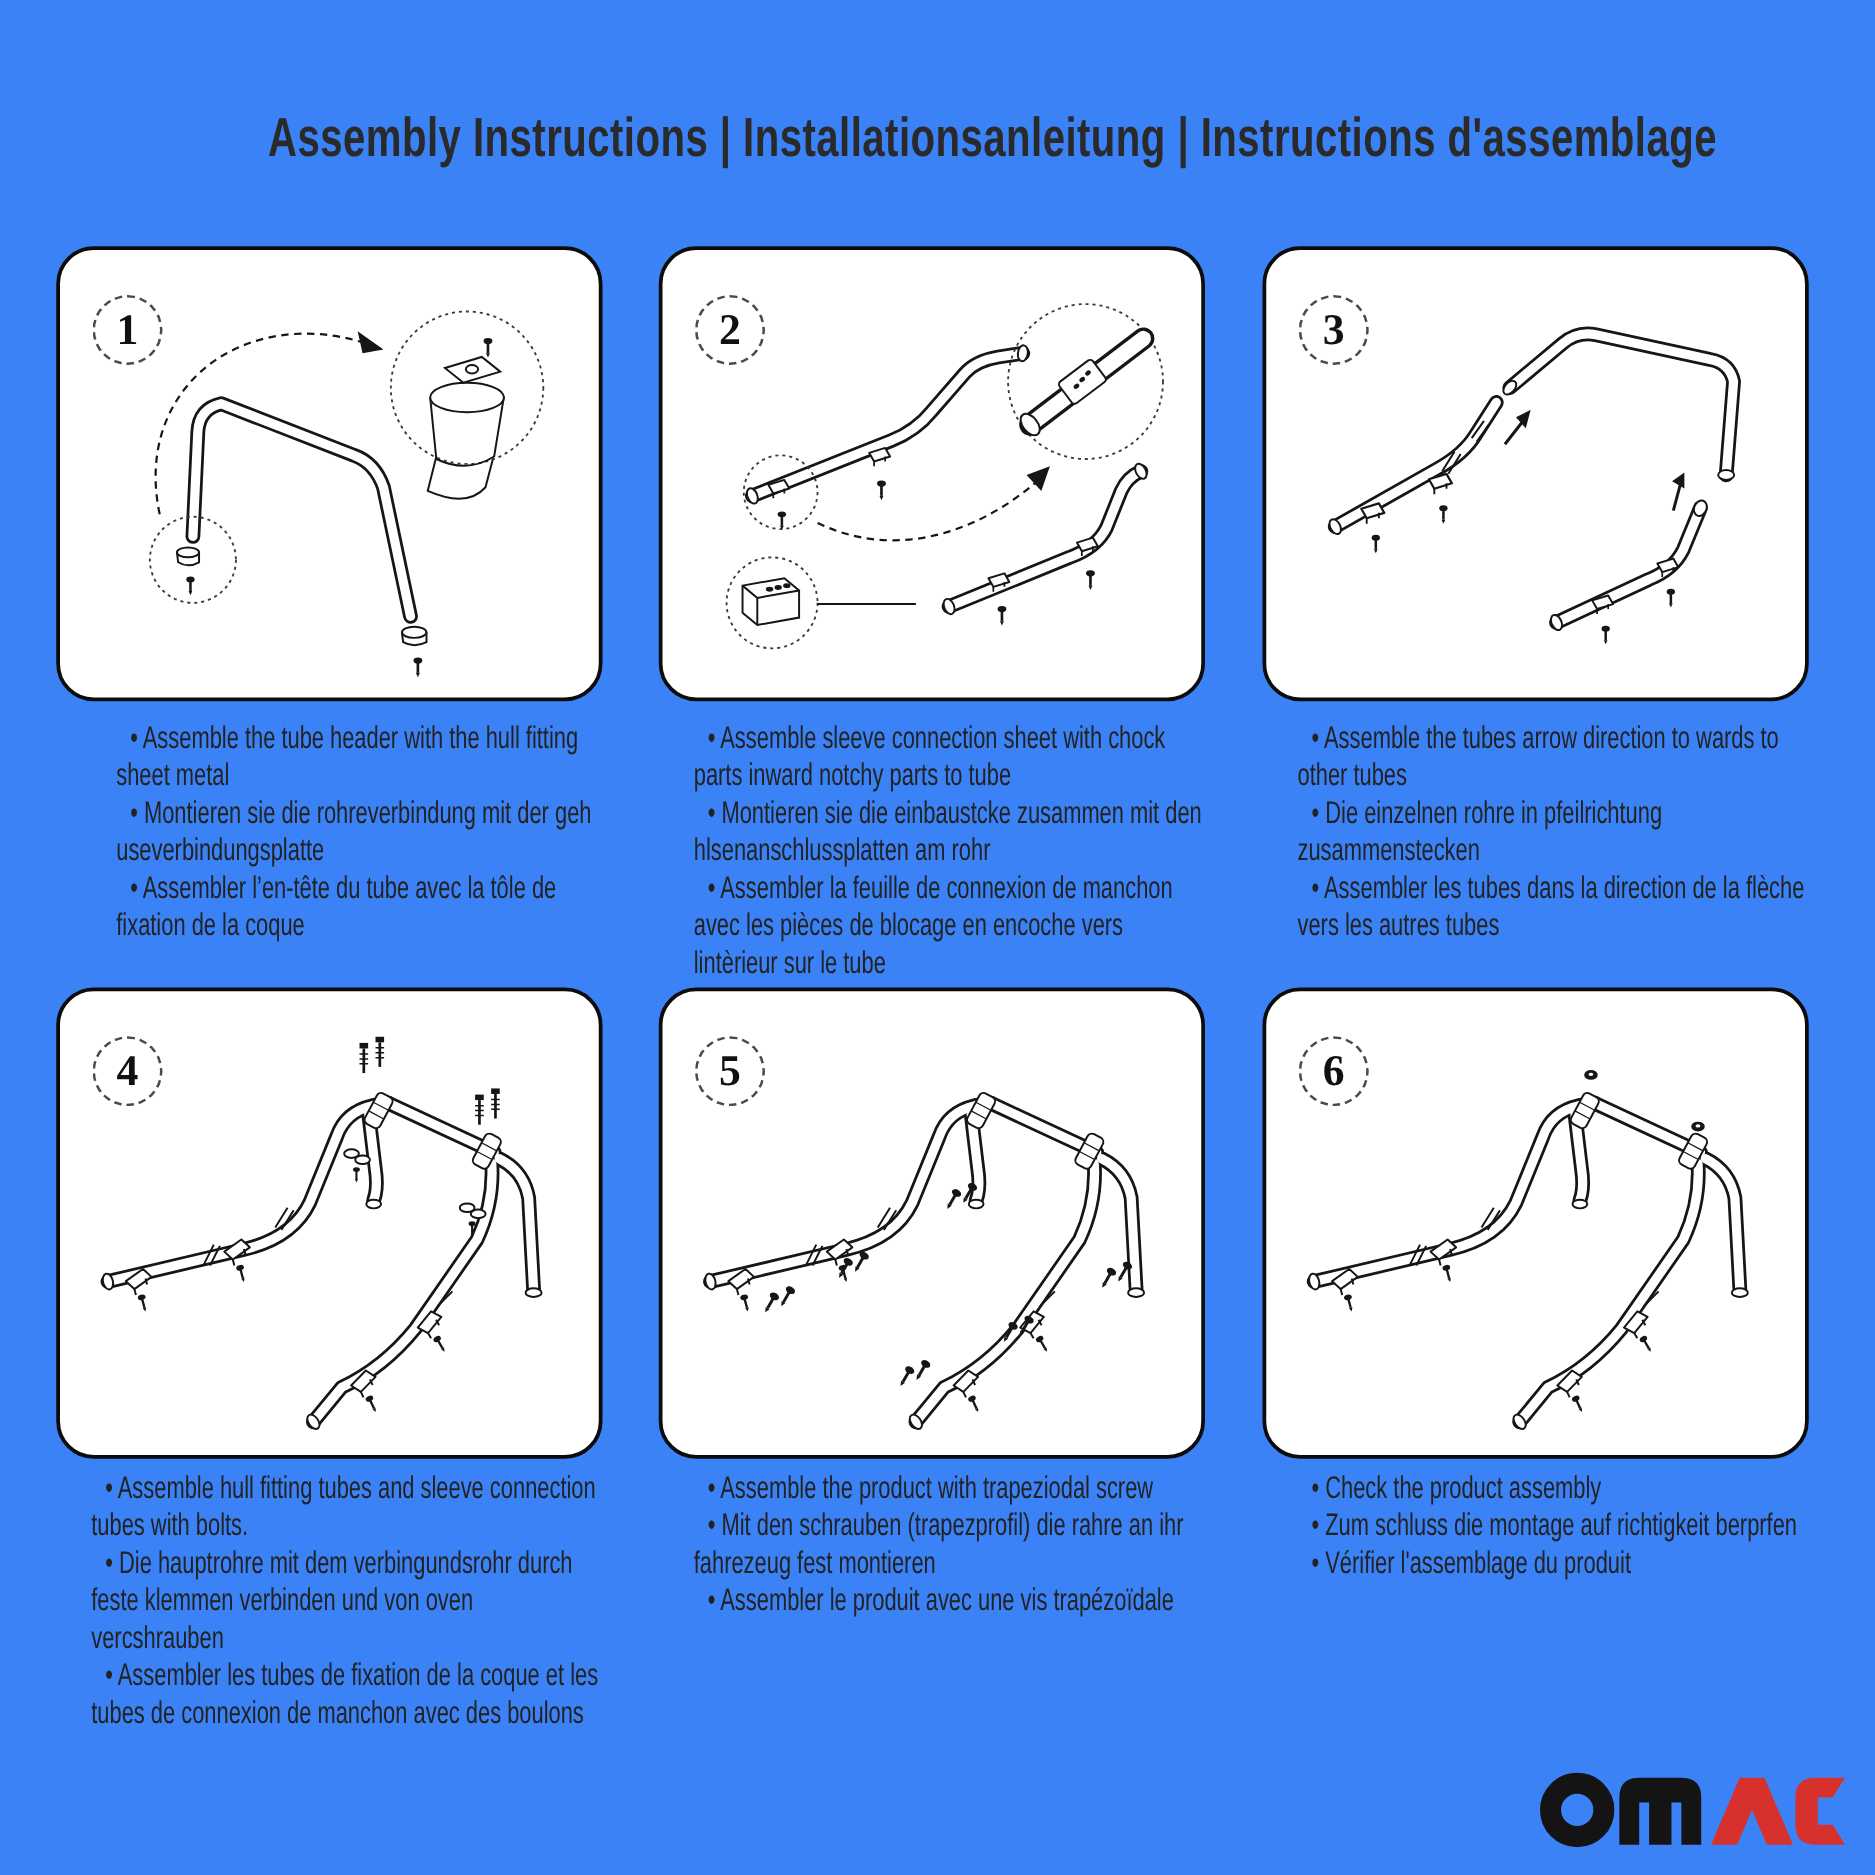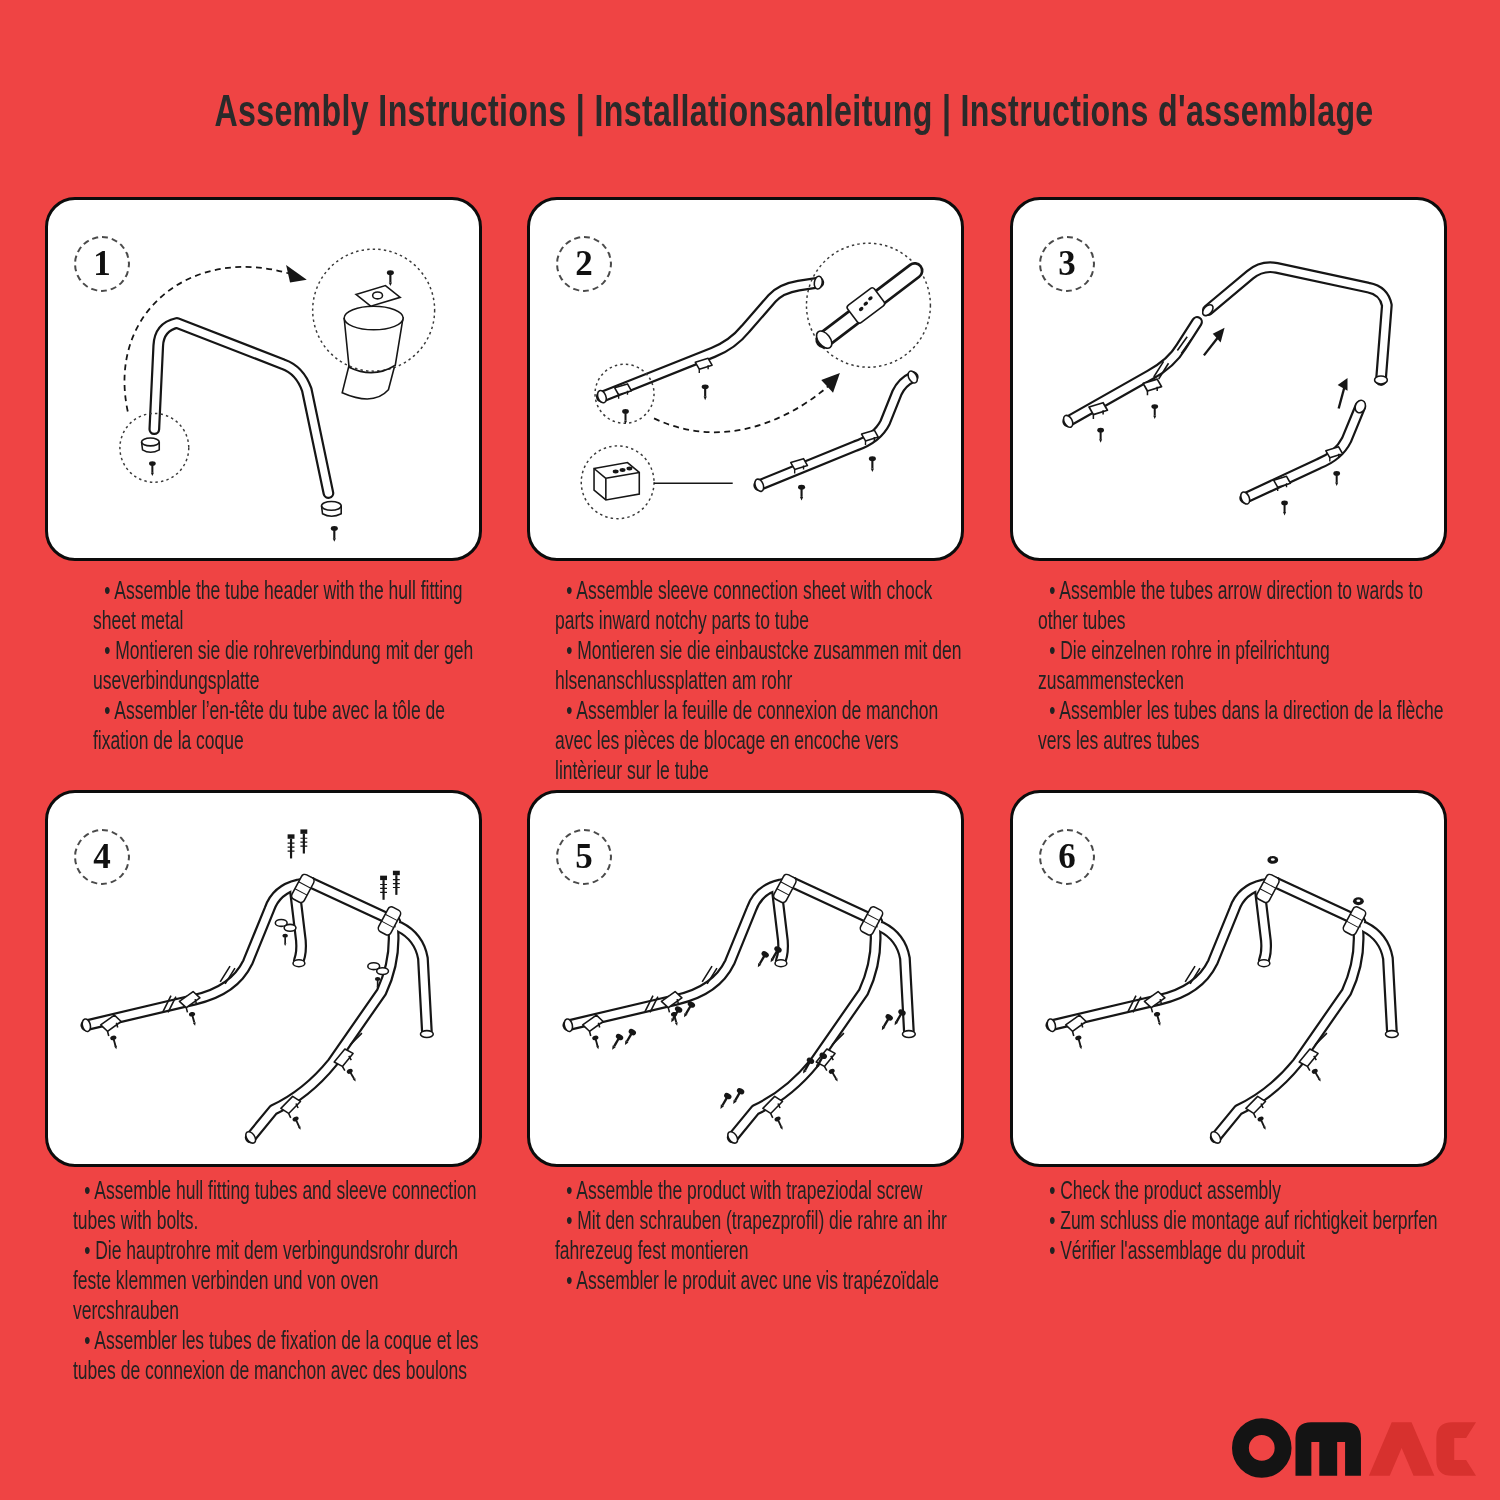--- a/index.html
+++ b/index.html
@@ -1,16 +1,16 @@
 <!DOCTYPE html>
 <html><head>
 <meta charset="utf-8">
 <style>
   html,body{margin:0;padding:0;background:#ffffff;}
-  .page{position:relative;width:1500px;height:1500px;background:#ef4444;overflow:hidden;
+  .page{position:relative;width:1500px;height:1500px;background:#3b82f6;overflow:hidden;
         font-family:"Liberation Sans",sans-serif;color:#222;}
   .title{position:absolute;top:86px;left:0;width:1500px;text-align:center;}
   .title-inner{display:inline-block;font-size:44px;font-weight:700;color:#2a2a2a;
         transform:scaleX(0.73);transform-origin:50% 50%;white-space:nowrap;letter-spacing:0.5px;}
   .cell{position:absolute;width:437px;}
   .panel{position:absolute;left:0;top:0;width:437px;border:3.5px solid #0c0c0c;border-radius:30px;
         box-sizing:border-box;background:#fff;}
   .panel.r1{height:364px;}
   .panel.r2{height:377px;}
   .badge{position:absolute;left:26px;top:36px;width:52px;height:52px;border:2.5px dashed #4a4a4a;

